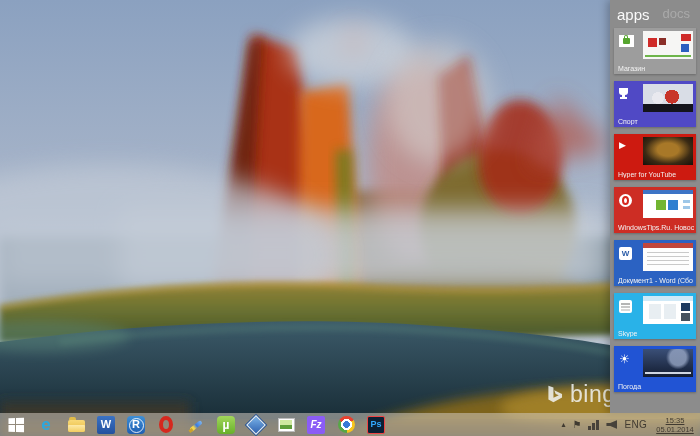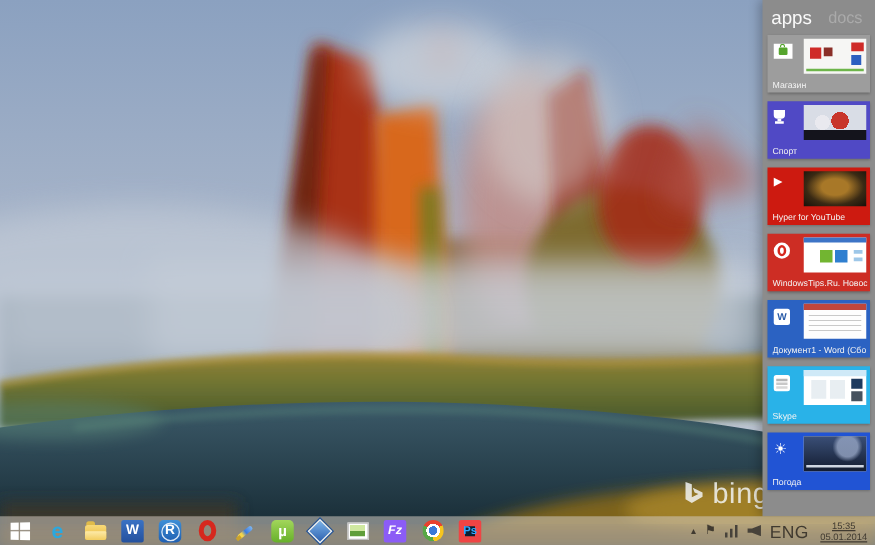--- a/index.html
+++ b/index.html
@@ -43,34 +43,34 @@
   .diamond{width:12px;height:12px;transform:rotate(45deg);
     background:linear-gradient(135deg,#7ab2e8,#2f62b0);border:1px solid #e8f2fc;
     box-shadow:0 0 0 1px #2a5694;}
   .photo{width:17px;height:14px;background:#fff;border:1px solid #bdbdbd;padding:1.5px;box-sizing:border-box;}
   .photo i{display:block;width:100%;height:100%;
     background:linear-gradient(180deg,#cfe8a0 0 50%,#5f9e3a 50% 100%);}
   .fz-sq{background:#8b5cf6;font-style:italic;font-size:10px;}
   .chrome{width:17px;height:17px;border-radius:50%;
     background:radial-gradient(circle at 50% 50%,#3a79d8 0 3.5px,#fff 3.5px 5.5px,rgba(0,0,0,0) 5.5px),
     conic-gradient(from -60deg,#e8412f 0 33%,#f7c51d 33% 66%,#57a746 66% 100%);}
-  .ps-sq{background:#0c2033;border:5px solid #ef4444;color:#31a8ff;font-size:9px;box-sizing:border-box;}
+  .ps-sq{background:#0c2033;border:1px solid #ef4444;color:#31a8ff;font-size:9px;box-sizing:border-box;}
 
   
   .tray{position:absolute;right:2px;bottom:0;height:23px;display:flex;align-items:center;gap:7px;
     color:#403a30;z-index:4;padding-right:2px;}
   .tray-expand{font-size:8px;line-height:1;}
   .tray-flag{font-size:10px;line-height:1;}
   .tray-net{width:11px;height:10px;position:relative;display:inline-block;}
   .tray-net::before{content:"";position:absolute;bottom:0;left:0;width:2.5px;height:4px;background:#47423a;}
   .tray-net::after{content:"";position:absolute;bottom:0;left:4px;width:2.5px;height:6.5px;background:#47423a;}
   .tray-net i{position:absolute;bottom:0;left:8px;width:2.5px;height:9.5px;background:#47423a;}
   .tray-vol{width:11px;height:9px;background:#47423a;
     clip-path:polygon(0 32%,35% 32%,100% 0,100% 100%,35% 68%,0 68%);}
-  .tray-lang{font-size:14px;letter-spacing:.3px;}
+  .tray-lang{font-size:10px;letter-spacing:.3px;}
   .tray-clock{display:flex;flex-direction:column;align-items:center;font-size:7.5px;line-height:9px;width:42px;text-decoration:underline;}
 
   
   .sidebar{position:absolute;right:0;top:0;width:90px;height:413px;background:#8c8c8c;z-index:2;
     box-shadow:-3px 0 8px rgba(0,0,0,.25);}
   .sb-tabs{display:flex;align-items:flex-start;gap:13px;padding:6px 0 5px 7px;}
   .sb-tab{cursor:pointer;}
   .sb-tab.active{color:#fafafa;font-size:15px;}
   .sb-tab.dim{color:#aaaaaa;font-size:13px;}
   .tile{position:relative;width:82px;height:46px;margin:0 0 7px 4px;cursor:pointer;

